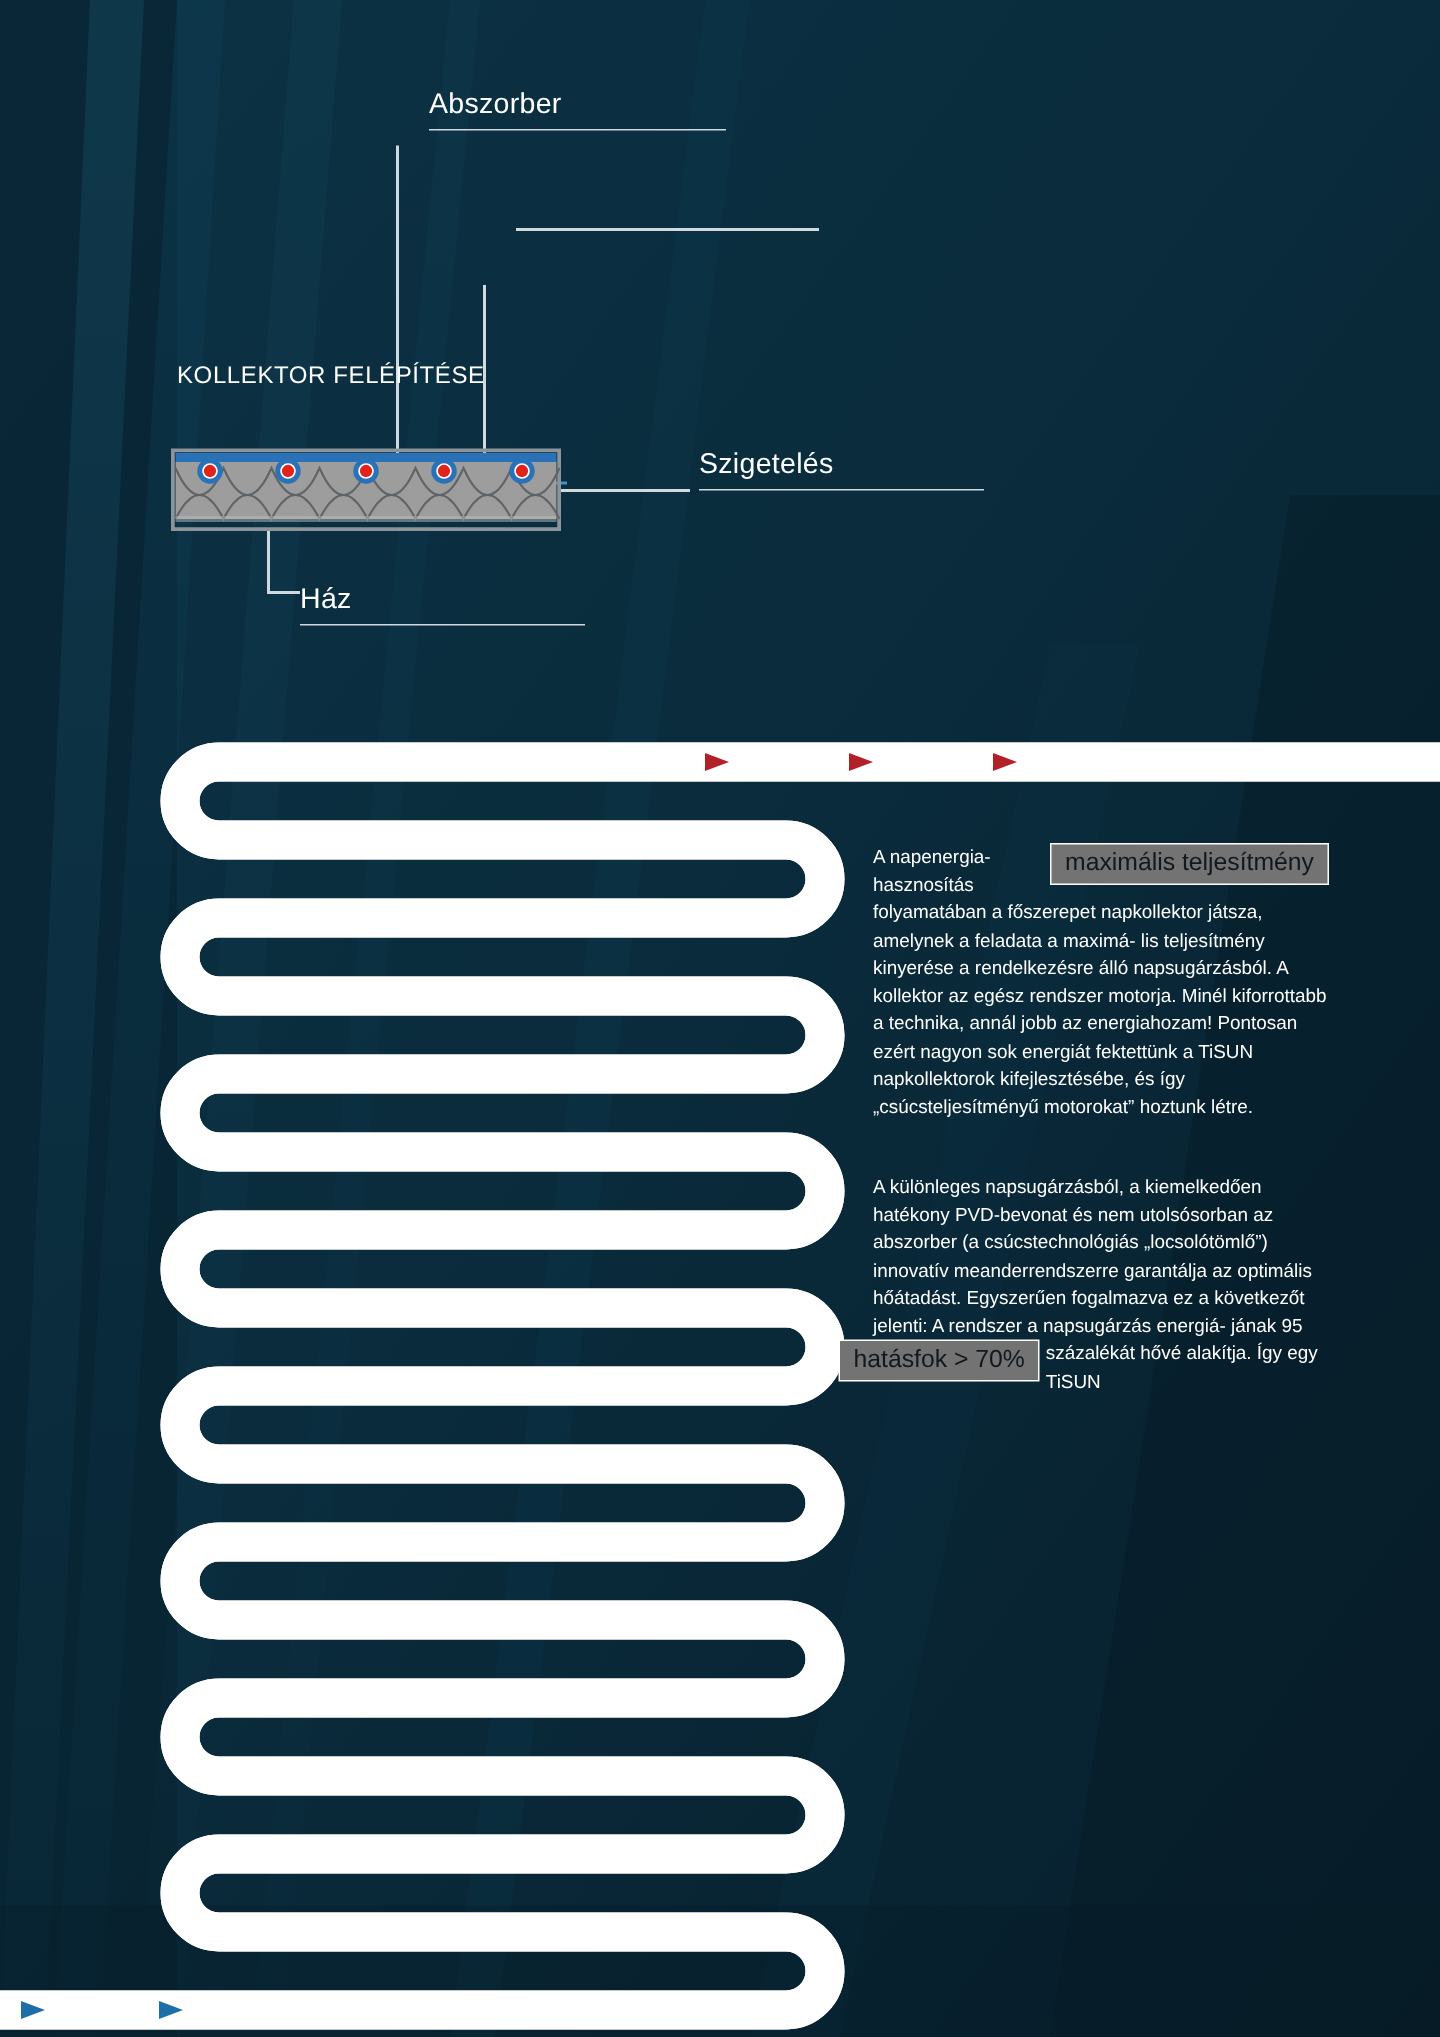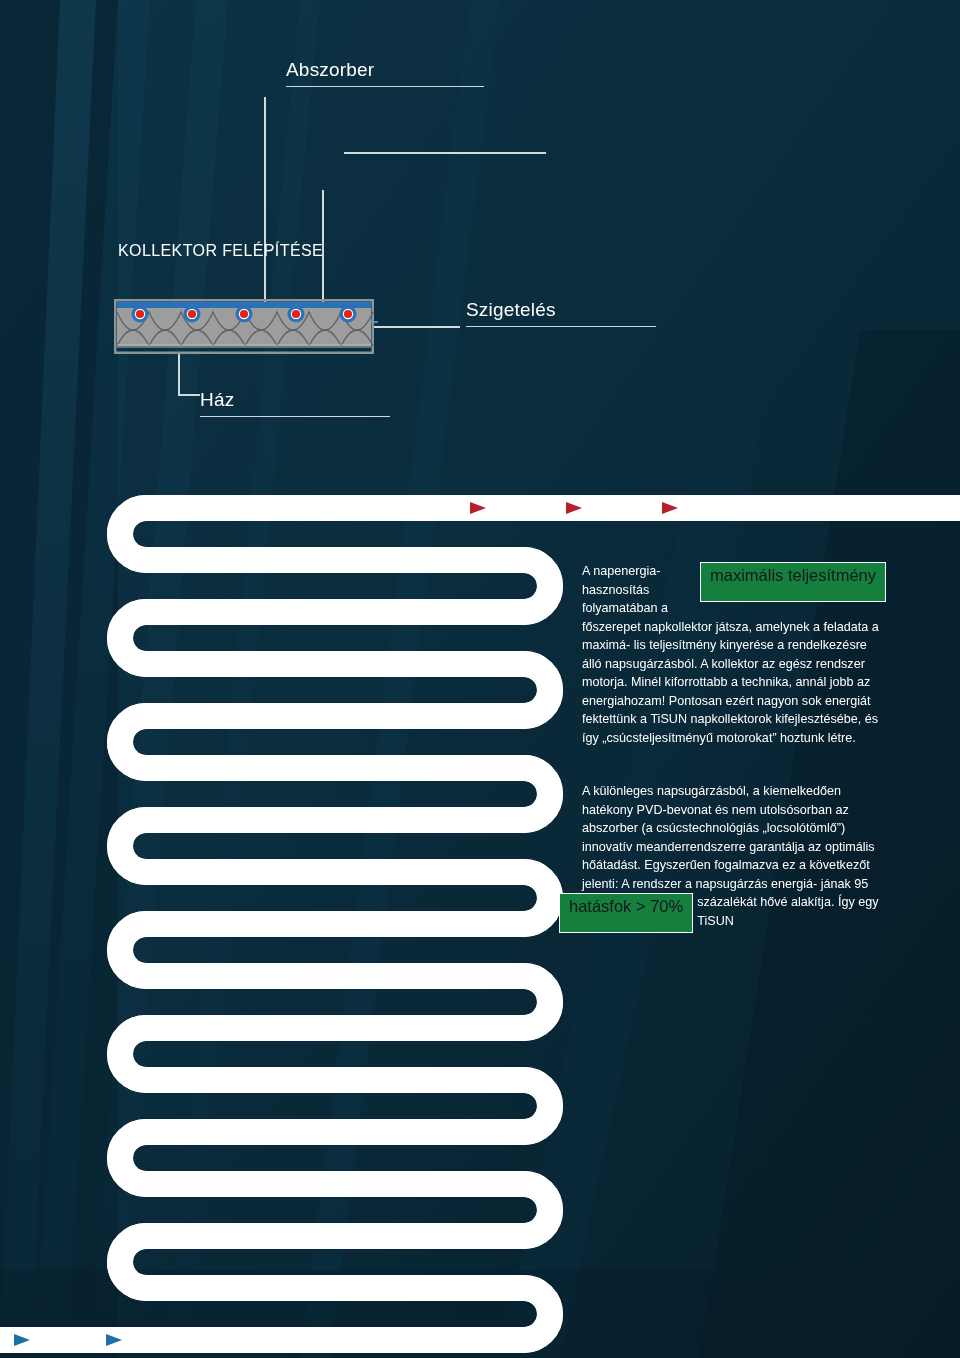--- a/index.html
+++ b/index.html
@@ -32,22 +32,22 @@
 
   
   #xsec{position:absolute;left:114px;top:299px;width:260px;height:55px;z-index:6;}
 
   
   .para{
     position:absolute;z-index:8;width:303px;
     font-size:12.6px;line-height:1.47;color:#ffffff;text-align:left;
   }
   .hl{
-    display:inline-block;background:#15803d;color:#111820;
-    font-size:16.5px;line-height:1.32;padding:2px 9px 14px 9px;
+    display:inline-block;background:#737373;color:#111820;
+    font-size:16.5px;line-height:1.32;padding:2px 9px 2px 9px;
     white-space:nowrap;vertical-align:middle;
     box-shadow:0 0 0 1px #ffffff;
   }
   .floatbox{float:right;margin:1px 0 1px 5px;}
   .floatboxL{float:left;margin:1px 5px 1px 0;}
   
   #meander{position:absolute;left:0;top:480;z-index:3;}
   .clear{clear:both;}
 </style>
 </head>

